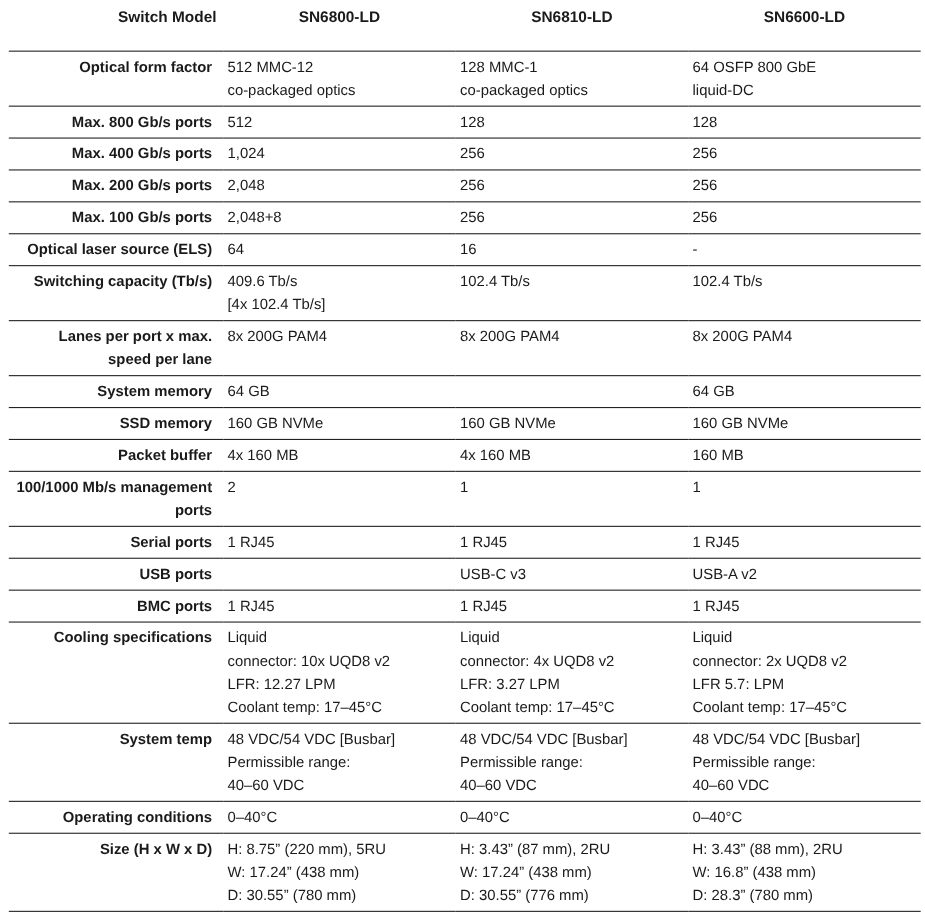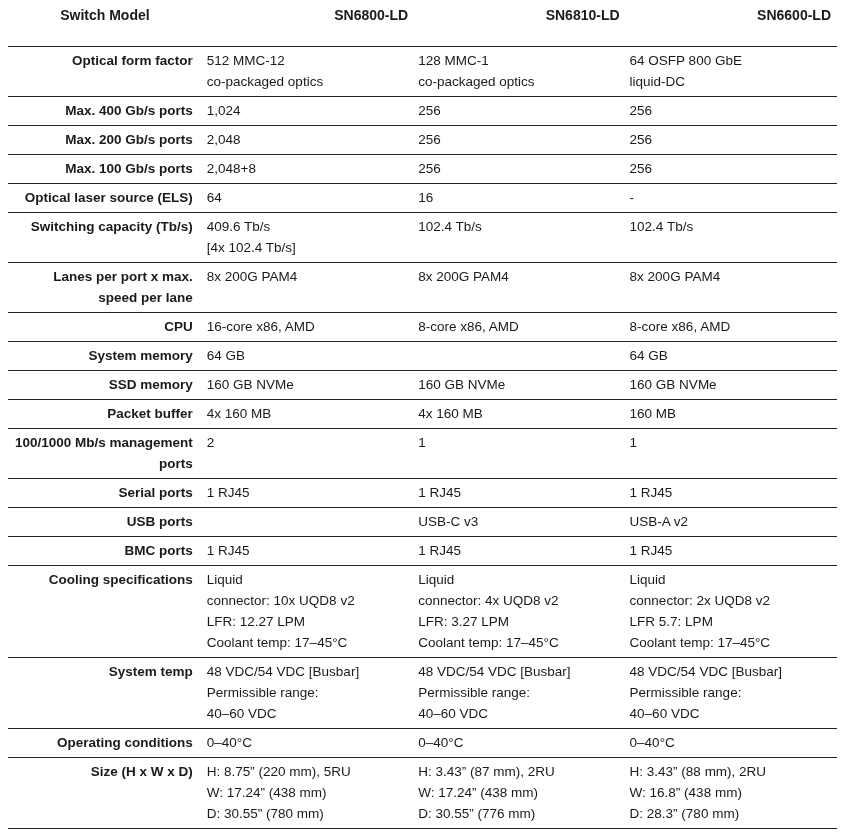--- a/index.html
+++ b/index.html
@@ -11,22 +11,22 @@
   .wrap{padding:0 4px 0 8px;}
   table{width:100%;border-collapse:collapse;table-layout:fixed;}
   col.c-label{width:23.5%;}
   col.c-val{width:25.5%;}
   thead th{
     border-bottom:1px solid #222222;
     font-size:14px;font-weight:bold;
     padding:5px 6px 20px 6px;
     line-height:21px;vertical-align:top;
   }
-  thead th.label-head{text-align:center;padding-left:5px;}
-  thead th.col-head{text-align:right;}
+  thead th.label-head{text-align:right;padding-left:5px;}
+  thead th.col-head{text-align:center;}
   tbody th.label-cell{
     text-align:right;font-weight:bold;
     border-bottom:1px solid #222222;
     padding:3px 10px 4px 5px;
     font-size:13.5px;line-height:21px;vertical-align:top;
   }
   tbody td.value-cell{
     font-weight:normal;
     border-bottom:1px solid #222222;
     padding:3px 4px 4px 4px;
@@ -57,20 +57,26 @@
         <tr>
           <th class="label-cell">Optical form factor</th>
           <td class="value-cell">512 MMC-12
 co-packaged optics</td>
           <td class="value-cell">128 MMC-1
 co-packaged optics</td>
           <td class="value-cell">64 OSFP 800 GbE
 liquid-DC</td>
         </tr>
         <tr>
+          <th class="label-cell">Max. 800 Gb/s ports</th>
+          <td class="value-cell">512</td>
+          <td class="value-cell">128</td>
+          <td class="value-cell">128</td>
+        </tr>
+        <tr>
           <th class="label-cell">Max. 400 Gb/s ports</th>
           <td class="value-cell">1,024</td>
           <td class="value-cell">256</td>
           <td class="value-cell">256</td>
         </tr>
         <tr>
           <th class="label-cell">Max. 200 Gb/s ports</th>
           <td class="value-cell">2,048</td>
           <td class="value-cell">256</td>
           <td class="value-cell">256</td>
@@ -92,26 +98,20 @@
           <td class="value-cell">409.6 Tb/s
 [4x 102.4 Tb/s]</td>
           <td class="value-cell">102.4 Tb/s</td>
           <td class="value-cell">102.4 Tb/s</td>
         </tr>
         <tr>
           <th class="label-cell">Lanes per port x max. speed per lane</th>
           <td class="value-cell">8x 200G PAM4</td>
           <td class="value-cell">8x 200G PAM4</td>
           <td class="value-cell">8x 200G PAM4</td>
-        </tr>
-        <tr>
-          <th class="label-cell">CPU</th>
-          <td class="value-cell">16-core x86, AMD</td>
-          <td class="value-cell">8-core x86, AMD</td>
-          <td class="value-cell">8-core x86, AMD</td>
         </tr>
         <tr>
           <th class="label-cell">System memory</th>
           <td class="value-cell">64 GB</td>
           <td class="value-cell"></td>
           <td class="value-cell">64 GB</td>
         </tr>
         <tr>
           <th class="label-cell">SSD memory</th>
           <td class="value-cell">160 GB NVMe</td>

